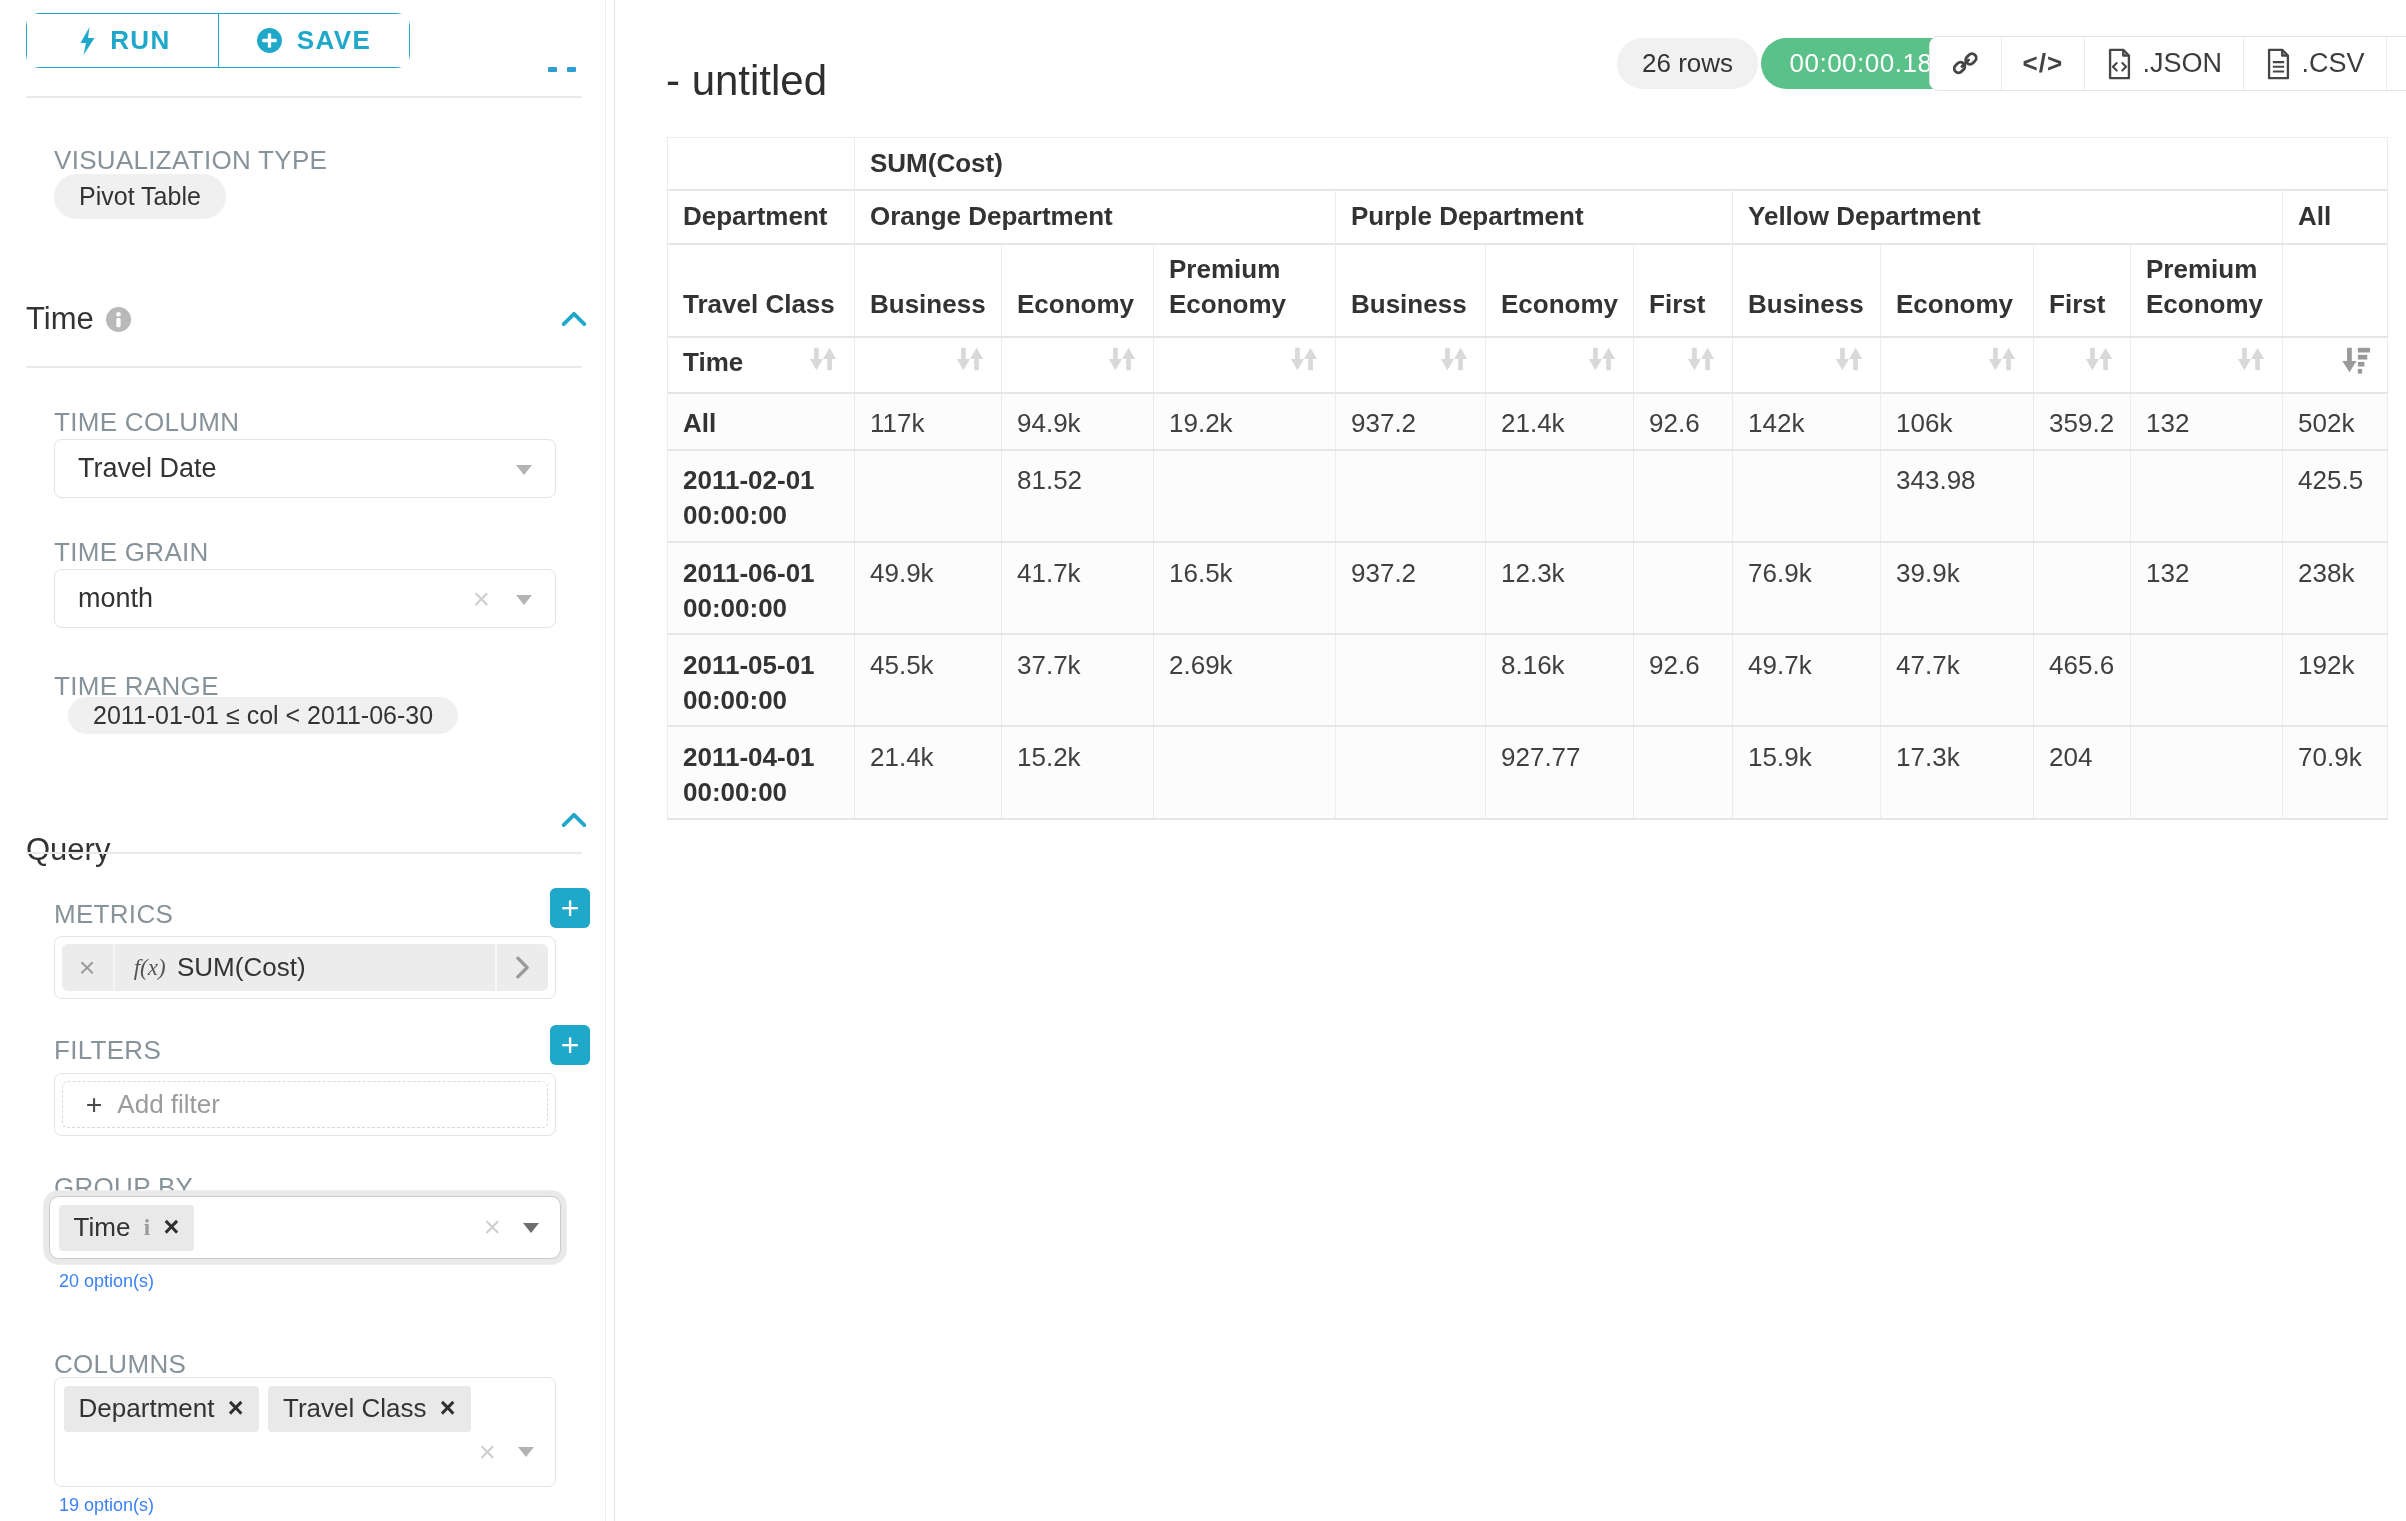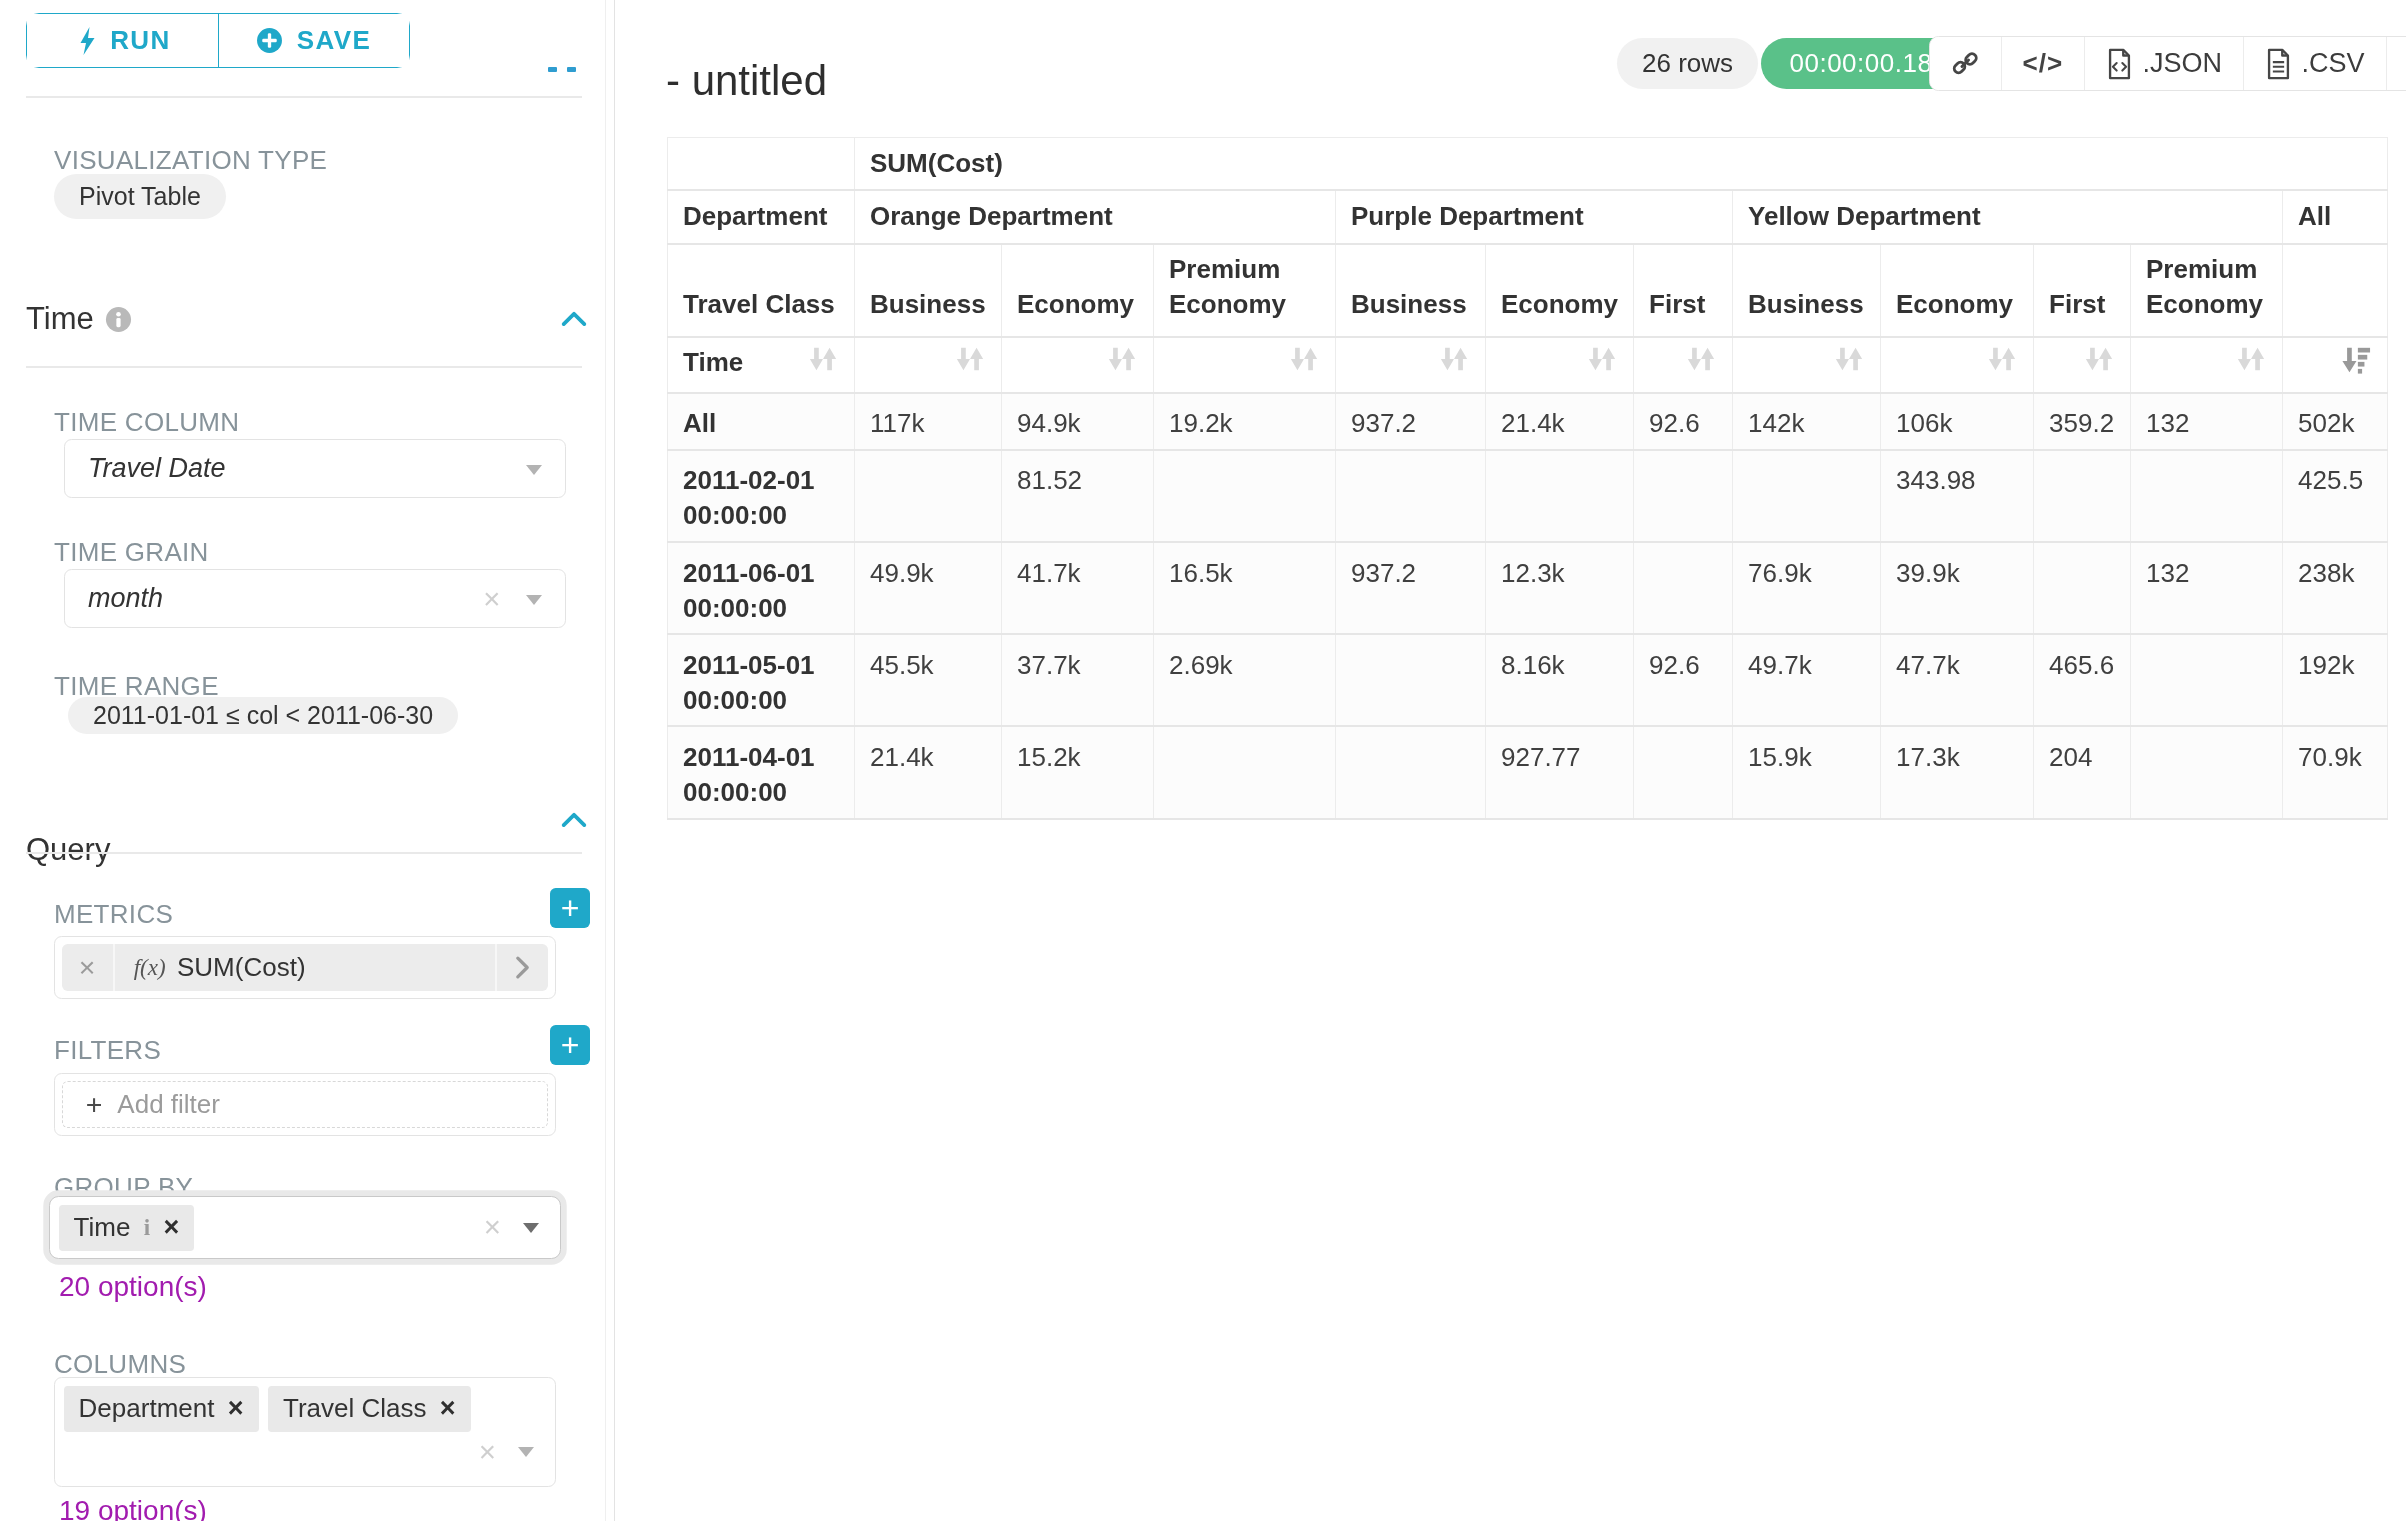--- a/index.html
+++ b/index.html
@@ -17,22 +17,22 @@
     letter-spacing:1.4px;color:#1FA8C9;cursor:pointer;border-radius:5.7px;}
   .btn-group button:first-child{border-right:1.9px solid #1FA8C9;border-radius:5.7px 0 0 5.7px;}
   .dot{position:absolute;width:8.6px;height:4.8px;background:#2f9dd0;border-radius:1px;}
   .divider{position:absolute;left:26px;width:556px;height:1.9px;background:#e9e9e9;}
   .ctl-label{position:absolute;left:54px;font-size:26px;font-weight:500;color:#87939a;letter-spacing:0.3px;}
   .pill{background:#f0f0f0;border-radius:23px;color:#333;font-size:25px;display:inline-flex;
     align-items:center;padding:0 25px;height:45px;}
   .section-head{position:absolute;left:26px;display:flex;align-items:center;gap:11.4px;
     font-size:31px;color:#333;font-weight:400;}
   .chev{position:absolute;left:559px;}
-  .selectbox{position:absolute;left:64px;width:502px;height:59px;background:#fff;
-    border:1.9px solid #e3e3e3;border-radius:7.6px;box-sizing:border-box;display:flex;align-items:center;font-style:italic;}
+  .selectbox{position:absolute;left:54px;width:502px;height:59px;background:#fff;
+    border:1.9px solid #e3e3e3;border-radius:7.6px;box-sizing:border-box;display:flex;align-items:center;}
   .selectbox .val{margin-left:23px;font-size:27px;color:#333;}
   .caret{width:0;height:0;border-left:8.6px solid transparent;border-right:8.6px solid transparent;
     border-top:10.5px solid #8d999f;position:absolute;}
   .clear-x{position:absolute;font-size:29.5px;color:#cfcfcf;line-height:1;}
   .plus-btn{position:absolute;width:40px;height:40px;background:#1FA8C9;border:none;border-radius:5.7px;
     color:#fff;font-size:32px;line-height:38px;text-align:center;cursor:pointer;padding:0;}
   .metric-box{position:absolute;left:54px;top:936px;width:502px;height:63px;background:#fff;
     border:1.9px solid #e3e3e3;border-radius:7.6px;box-sizing:border-box;}
   .metric-inner{position:absolute;left:6.7px;right:6.7px;top:6.7px;bottom:6.7px;background:#ececec;
     border-radius:5.7px;display:flex;align-items:stretch;overflow:hidden;}
@@ -50,21 +50,21 @@
   .addfilter-text{font-size:26px;color:#9b9b9b;}
   .tagbox{position:absolute;background:#fff;box-sizing:border-box;}
   .groupby-box{left:49px;top:1196px;width:512px;height:63px;border:1.9px solid #c9c9c9;border-radius:9.5px;
     box-shadow:0 0 0 5.7px #e9e9e9;}
   .columns-box{left:54px;top:1377px;width:502px;height:110px;border:1.9px solid #e3e3e3;border-radius:7.6px;}
   .tag{display:inline-flex;align-items:center;gap:13.3px;height:46px;background:#e9e9e9;border-radius:3.8px;
     padding:0 15px;font-size:26px;color:#333;}
   .tag .tag-x{font-weight:700;font-size:27px;color:#2f2f2f;cursor:pointer;line-height:1;}
   .tag .tag-i{font-family:"Liberation Serif",serif;font-weight:700;font-size:23px;color:#9a9a9a;cursor:pointer;}
   .tag-row{position:absolute;left:8.6px;top:7.6px;display:flex;gap:9.5px;}
-  .helper{position:absolute;left:59px;font-size:28px;color:#a21caf;}
+  .helper{position:absolute;left:59px;font-size:18px;color:#3b82f6;}
   
   .main{position:absolute;left:617px;top:0;width:1789px;height:1522px;background:#fff;}
   .title{position:absolute;left:49px;top:28.5px;font-size:42px;font-weight:500;color:#2e2e2e;}
   .rows-pill{position:absolute;left:1000px;top:38px;height:51px;background:#f1f1f1;border-radius:26px;
     display:inline-flex;align-items:center;padding:0 25px;font-size:26px;color:#333;}
   .timer-pill{position:absolute;left:1144px;top:38px;height:51px;background:#5AC189;border-radius:26px;
     display:inline-flex;align-items:center;padding:0 28.5px;font-size:26px;color:#fff;letter-spacing:0.5px;}
   .btn-bar{position:absolute;left:1312px;top:36px;height:55px;display:flex;background:#fff;
     border:1.9px solid #e4e4e4;border-radius:9.5px;box-sizing:border-box;overflow:hidden;}
   .btn-bar button{display:flex;align-items:center;justify-content:center;gap:9.5px;background:#fff;

